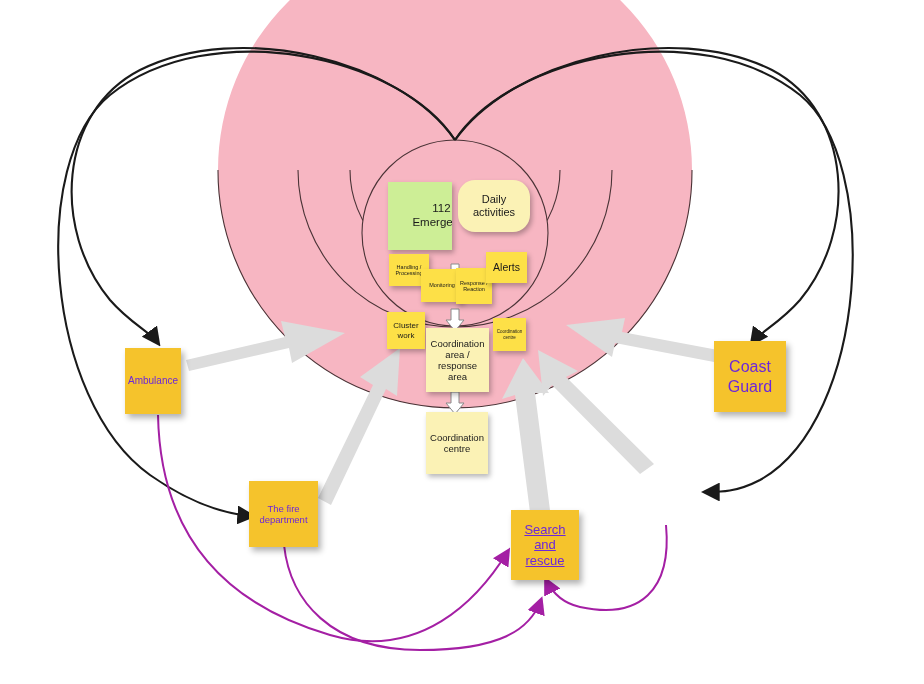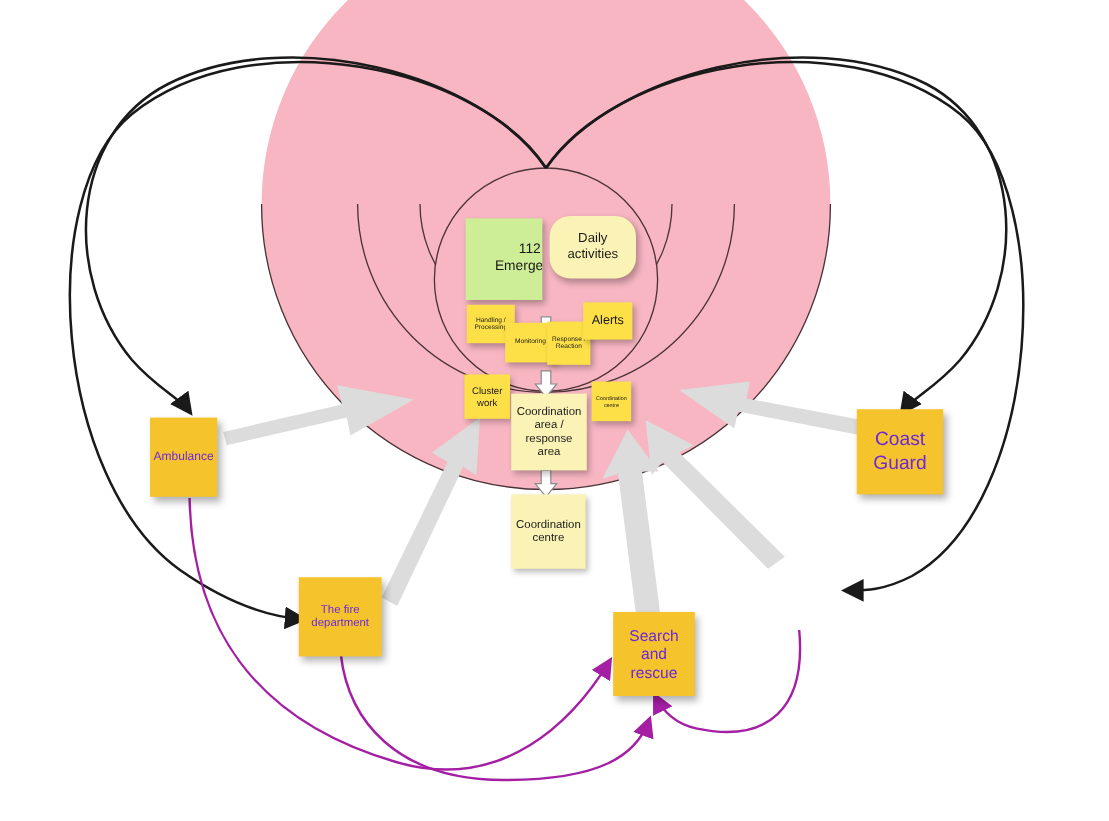--- a/index.html
+++ b/index.html
@@ -137,18 +137,18 @@
 centre</div>
 
   <div class="agency" style="left:125px; top:348px; width:56px; height:66px; font-size:10px; white-space:pre-line;">Ambulance</div>
 
   <div class="agency" style="left:714px; top:341px; width:72px; height:71px; font-size:16px; white-space:pre-line;">Coast
 Guard</div>
 
   <div class="agency" style="left:249px; top:481px; width:69px; height:66px; font-size:9.5px; white-space:pre-line;">The fire
 department</div>
 
-  <div class="agency" style="left:511px; top:510px; width:68px; height:70px; font-size:13px; white-space:pre-line;">Search
+  <div class="agency" style="left:511px; top:510px; width:68px; height:70px; font-size:13px; white-space:pre-line;text-decoration:underline;">Search
 and
 rescue</div>
 
 
 </div>
 
 </body></html>

